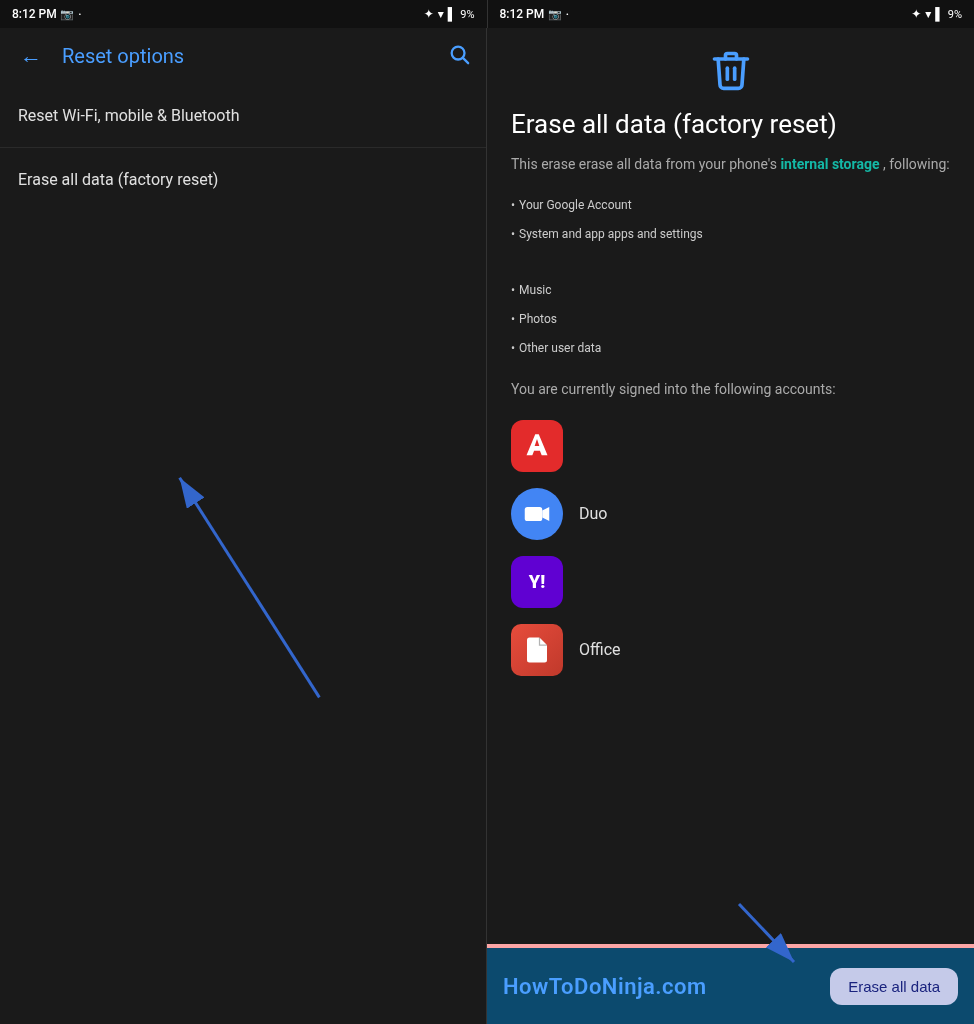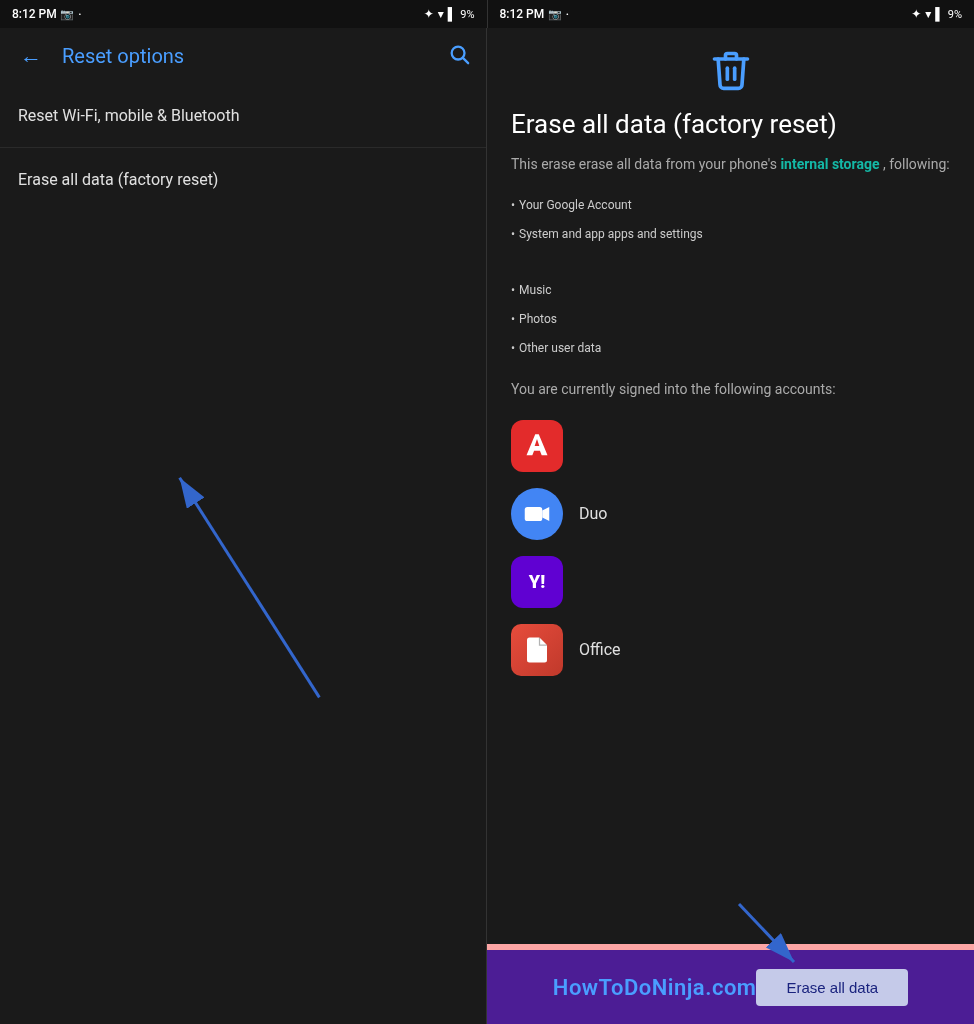--- a/index.html
+++ b/index.html
@@ -188,41 +188,41 @@
     .app-name {
       font-size: 16px;
       color: #e0e0e0;
       text-align: center;
     }
 
     
     .bottom-bar {
       position: relative;
       height: 80px;
-      background: #4c1d95;
-      display: flex;
-      align-items: center;
-      justify-content: center;
+      background: #0c4a6e;
+      display: flex;
+      align-items: center;
+      justify-content: space-between;
       padding: 0 16px;
-      border-top: 6px solid #fca5a5;
+      border-top: 4px solid #fca5a5;
     }
 
     .watermark {
       font-size: 22px;
       color: #4a9eff;
       font-weight: 600;
       letter-spacing: 0.5px;
     }
 
     .erase-all-btn {
       background: #c5cae9;
       color: #1a237e;
       border: none;
-      border-radius: 4px;
-      padding: 10px 30px;
+      border-radius: 12px;
+      padding: 10px 18px;
       font-size: 15px;
       font-weight: 500;
       cursor: pointer;
       white-space: nowrap;
     }
 
     
     .duo-cam {
       width: 52px;
       height: 52px;

